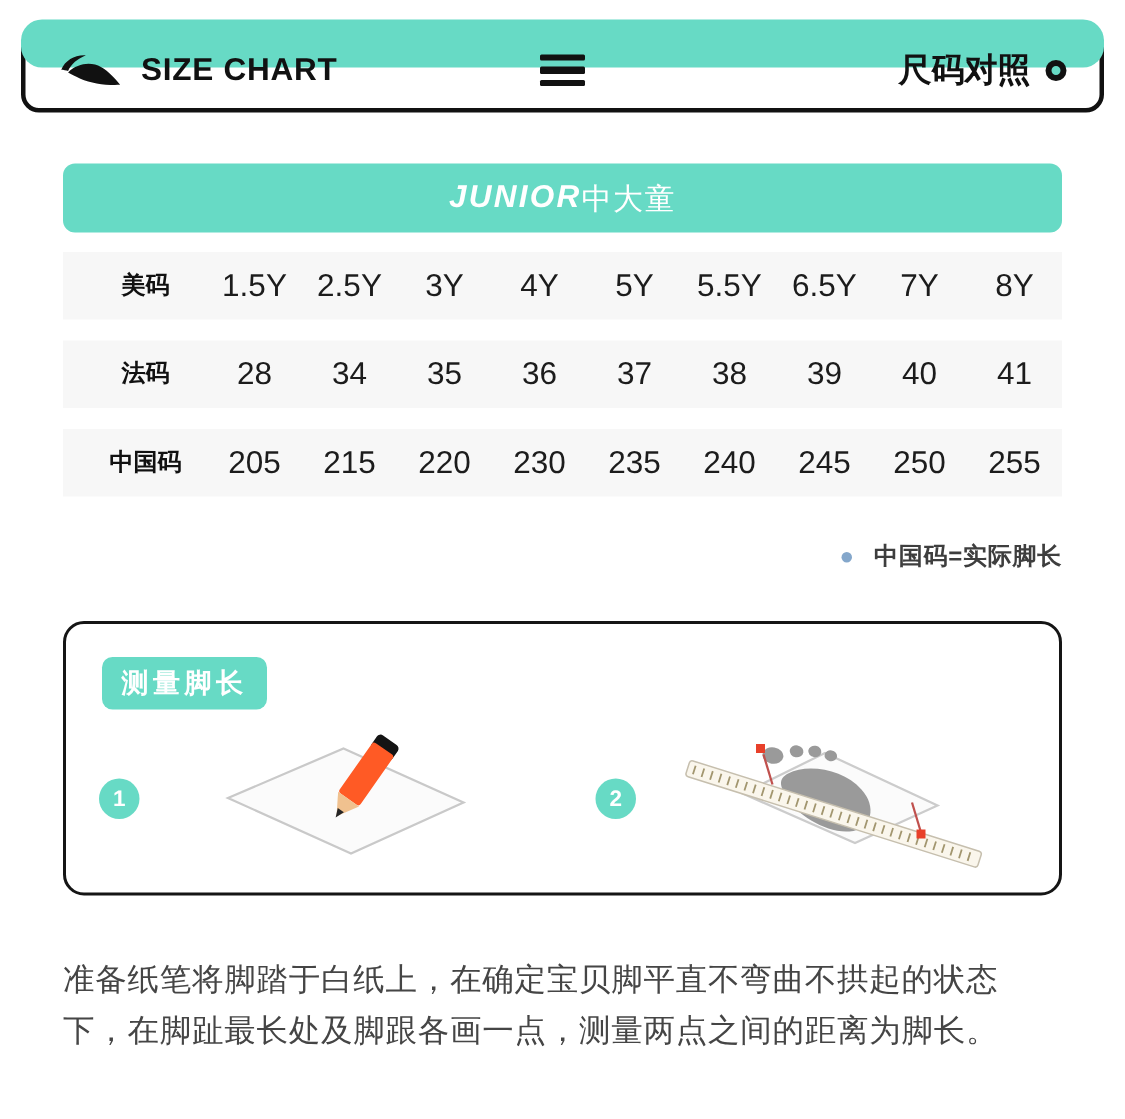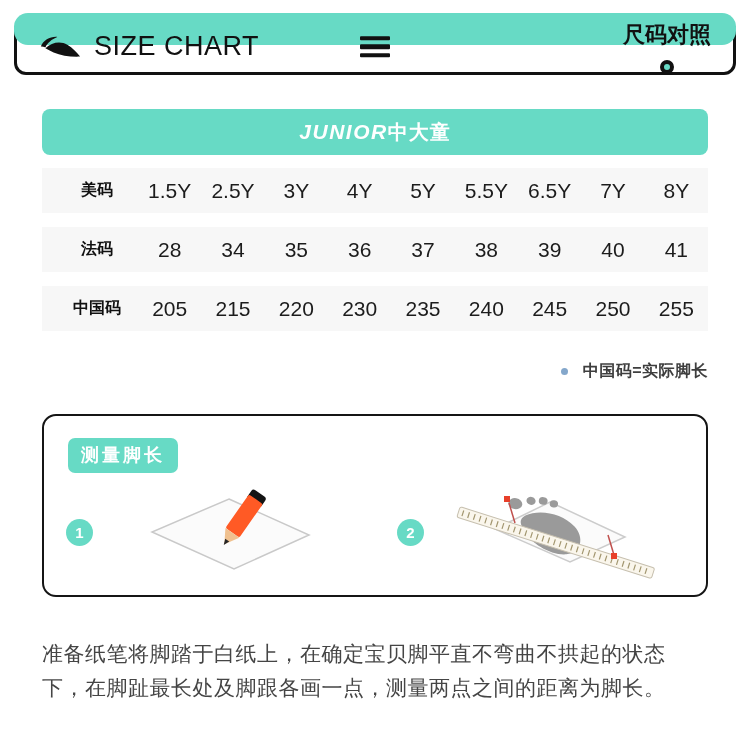--- a/index.html
+++ b/index.html
@@ -21,40 +21,40 @@
   .header-box{
     position:relative;z-index:0;background:#fff;
     border:3px solid var(--ink);border-radius:12px;
     height:57px;display:flex;align-items:center;padding:0 22px;
   }
   .header-box::before{
     content:"";position:absolute;left:-3px;right:-3px;top:-8px;height:32px;
     background:var(--teal);border-radius:14px;z-index:-1;
   }
   .logo-svg{width:42px;height:25px;margin-right:13px;flex:none;}
-  .header-title{font-size:27px;font-weight:400;letter-spacing:0.5px;}
+  .header-title{font-size:21px;font-weight:700;letter-spacing:0.5px;}
   .menu-btn{
     position:absolute;left:50%;top:50%;transform:translate(-50%,-50%);
     width:30px;display:flex;flex-direction:column;gap:4px;cursor:pointer;
   }
   .menu-btn .bar{height:4.5px;background:var(--ink);border-radius:1px;}
-  .header-right{margin-left:auto;display:flex;align-items:center;gap:10px;flex-direction:column;}
+  .header-right{margin-left:auto;display:flex;align-items:center;gap:10px;}
   .header-right-label{font-size:22px;font-weight:800;}
   .legend-circle{
     width:14px;height:14px;border:4px solid var(--ink);
     background:var(--teal);border-radius:50%;
   }
 
   
   .banner{
     margin:34px 42px 0;height:46px;background:var(--teal);border-radius:8px;
     display:flex;align-items:center;justify-content:center;color:#fff;
   }
   .banner-en{font-style:italic;font-weight:800;font-size:21px;letter-spacing:1.5px;}
-  .banner-cn{font-weight:700;font-size:20px;letter-spacing:1px;}
+  .banner-cn{font-weight:400;font-size:20px;letter-spacing:1px;}
 
   
   .size-table{margin:13px 42px 0;}
   .size-row{
     display:grid;grid-template-columns:96px repeat(9,1fr);
     background:var(--row-bg);height:45px;align-items:center;text-align:center;
   }
   .size-row + .size-row{margin-top:14px;}
   .size-row .row-label{font-weight:700;font-size:16px;padding-left:14px;}
   .size-row .cell{font-size:21px;color:#1c1c1c;}

